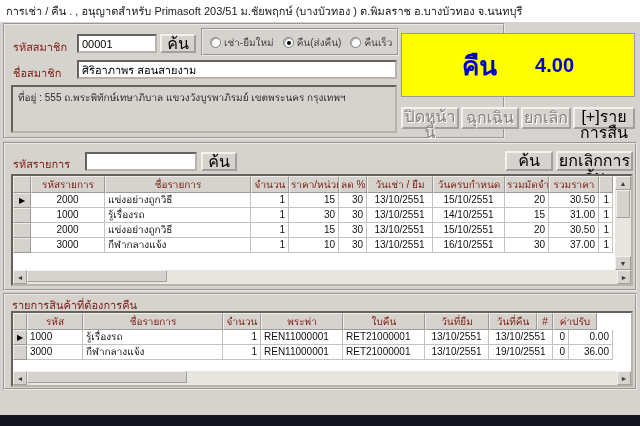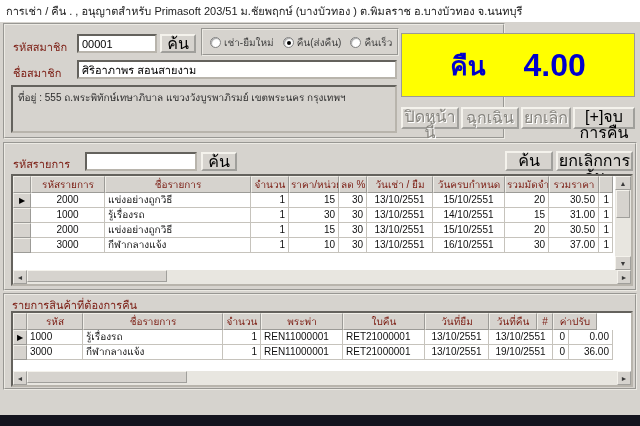--- a/index.html
+++ b/index.html
@@ -46,21 +46,21 @@
     content:""; position:absolute; left:3px; top:3px; width:4px; height:4px;
     border-radius:50%; background:#000;
   }
 
   .total-box {
     position:absolute; left:396px; top:8px; width:234px; height:64px;
     border:1px solid #9c9a94; display:flex; align-items:center;
     justify-content:center; gap:38px; font-weight:bold;
   }
   .total-label { font-size:26px; }
-  .total-amount { font-size:32px; }
+  .total-amount { font-size:20px; }
 
   .address-box {
     position:absolute; left:6px; top:60px; width:386px; height:48px;
     border:2px inset #b8b4ac; background:#d6d3ce; font-size:10px;
     color:#2c2c2c; padding:3px 5px; overflow:hidden;
   }
 
   .section-title { position:absolute; left:7px; top:1px; color:#7a1a10; font-size:11px; }
 
   .grid-wrap {
@@ -136,21 +136,21 @@
     <div class="address-box">ที่อยู่ : 555 ถ.พระพิทักษ์เทษาภิบาล แขวงวังบูรพาภิรมย์ เขตพระนคร กรุงเทพฯ</div>
 
     <div class="total-box" style="background: rgb(255, 255, 0); color: rgb(0, 0, 205);">
       <span class="total-label">คืน</span>
       <span class="total-amount">4.00</span>
     </div>
 
     <button class="btn disabled" style="left:396px;top:82px;width:58px;height:22px">ปิดหน้านี้</button>
     <button class="btn disabled" style="left:456px;top:82px;width:58px;height:22px">ฉุกเฉิน</button>
     <button class="btn disabled" style="left:516px;top:82px;width:50px;height:22px">ยกเลิก</button>
-    <button class="btn" style="left:568px;top:82px;width:62px;height:22px">[+]จบการคืน</button>
+    <button class="btn" style="left:568px;top:82px;width:62px;height:22px">[+]รายการสืน</button>
   </div>
 
   <div class="panel" id="midPanel">
     <div class="lbl" style="left:8px;top:11px">รหัสรายการ</div>
     <input class="input" style="left: 80px; top: 8px; width: 112px; height: 19px;" value="">
     <button class="btn" style="left:196px;top:8px;width:36px;height:19px">ค้น</button>
     <button class="btn" style="left:500px;top:7px;width:48px;height:20px">ค้น</button>
     <button class="btn" style="left:551px;top:7px;width:77px;height:20px">ยกเลิกการค้น</button>
 
     <div class="grid-wrap" id="rentalGridWrap">

